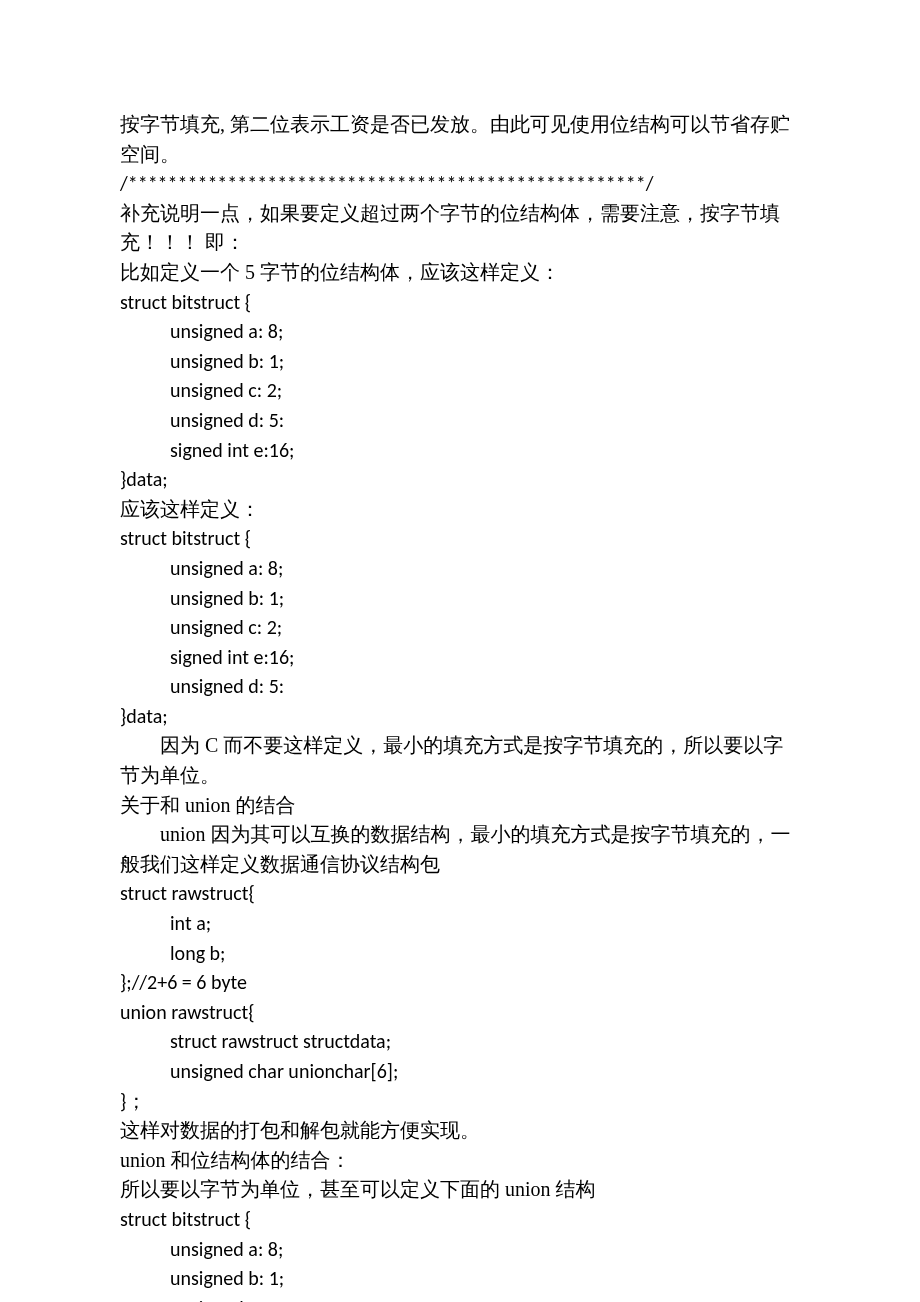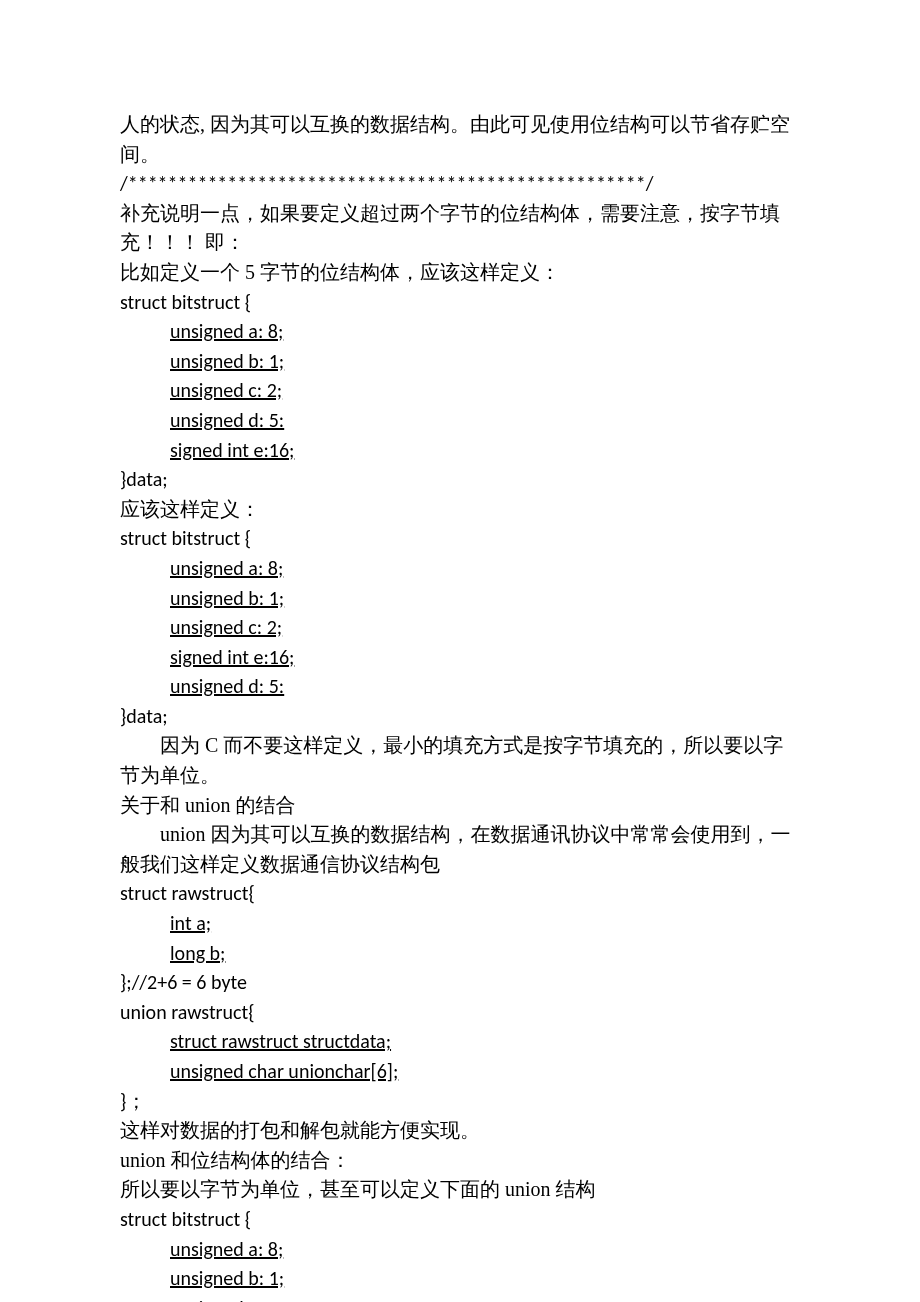--- a/index.html
+++ b/index.html
@@ -8,36 +8,35 @@
       padding: 110px 120px 60px 120px;
       font-family: "SimSun", "宋体", serif;
       font-size: 20px;
       line-height: 1.48;
       color: #000000;
       width: 920px;
       box-sizing: border-box;
     }
     .indent {
       padding-left: 2.5em;
-      text-decoration: underline;
     }
     .indent-text {
       text-indent: 2em;
     }
     .en {
       font-family: Calibri, "Segoe UI", sans-serif;
     }
     p {
       margin: 0;
     }
   </style>
 </head>
 <body>
 
-<p>人的状态, 因为其可以互换的数据结构。由此可见使用位结构可以节省存贮空间。</p>
+<p>按字节填充, 第二位表示工资是否已发放。由此可见使用位结构可以节省存贮空间。</p>
 <p class="en">/****************************************************/</p>
 <p>补充说明一点，如果要定义超过两个字节的位结构体，需要注意，按字节填充！！！ 即：</p>
 <p>比如定义一个 5 字节的位结构体，应该这样定义：</p>
 
 <p class="en">struct bitstruct {</p>
 <p class="en indent">unsigned a: 8;</p>
 <p class="en indent">unsigned b: 1;</p>
 <p class="en indent">unsigned c: 2;</p>
 <p class="en indent">unsigned d: 5:</p>
 <p class="en indent">signed int e:16;</p>
@@ -48,21 +47,21 @@
 <p class="en">struct bitstruct {</p>
 <p class="en indent">unsigned a: 8;</p>
 <p class="en indent">unsigned b: 1;</p>
 <p class="en indent">unsigned c: 2;</p>
 <p class="en indent">signed int e:16;</p>
 <p class="en indent">unsigned d: 5:</p>
 <p class="en">}data;</p>
 
 <p class="indent-text">因为 C 而不要这样定义，最小的填充方式是按字节填充的，所以要以字节为单位。</p>
 <p>关于和 union 的结合</p>
-<p class="indent-text">union 因为其可以互换的数据结构，在数据通讯协议中常常会使用到，一般我们这样定义数据通信协议结构包</p>
+<p class="indent-text">union 因为其可以互换的数据结构，最小的填充方式是按字节填充的，一般我们这样定义数据通信协议结构包</p>
 
 <p class="en">struct rawstruct{</p>
 <p class="en indent">int a;</p>
 <p class="en indent">long b;</p>
 <p class="en">};//2+6 = 6 byte</p>
 
 <p class="en">union rawstruct{</p>
 <p class="en indent">struct rawstruct structdata;</p>
 <p class="en indent">unsigned char  unionchar[6];</p>
 <p class="en">}；</p>

